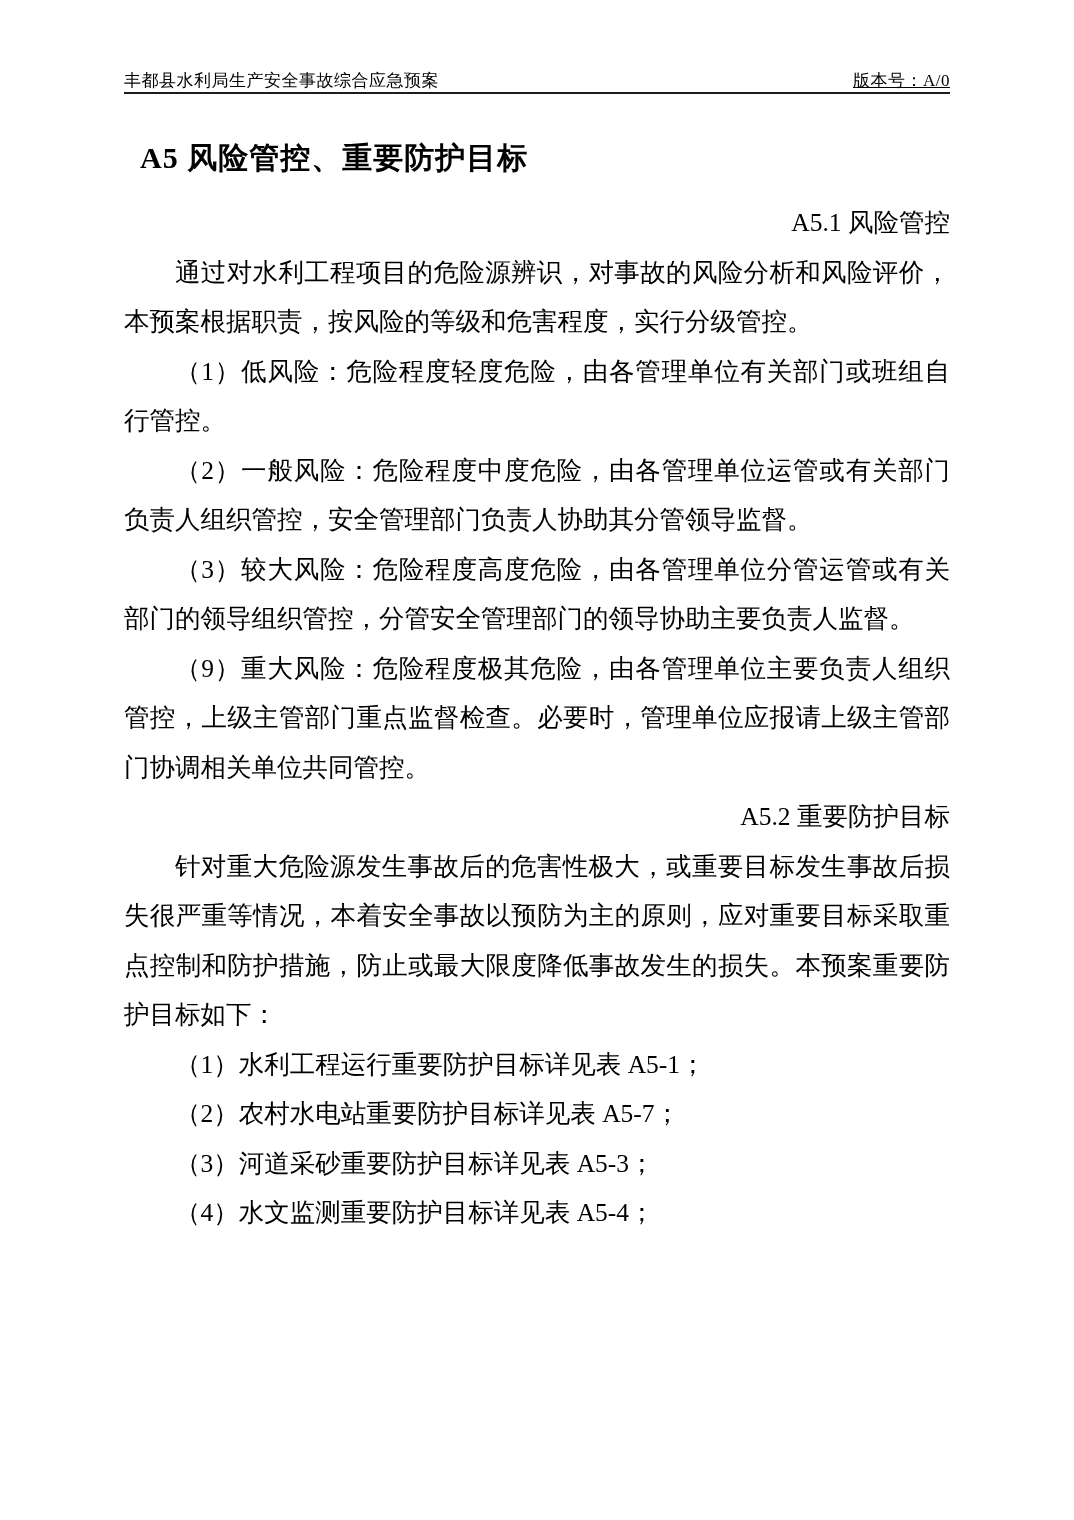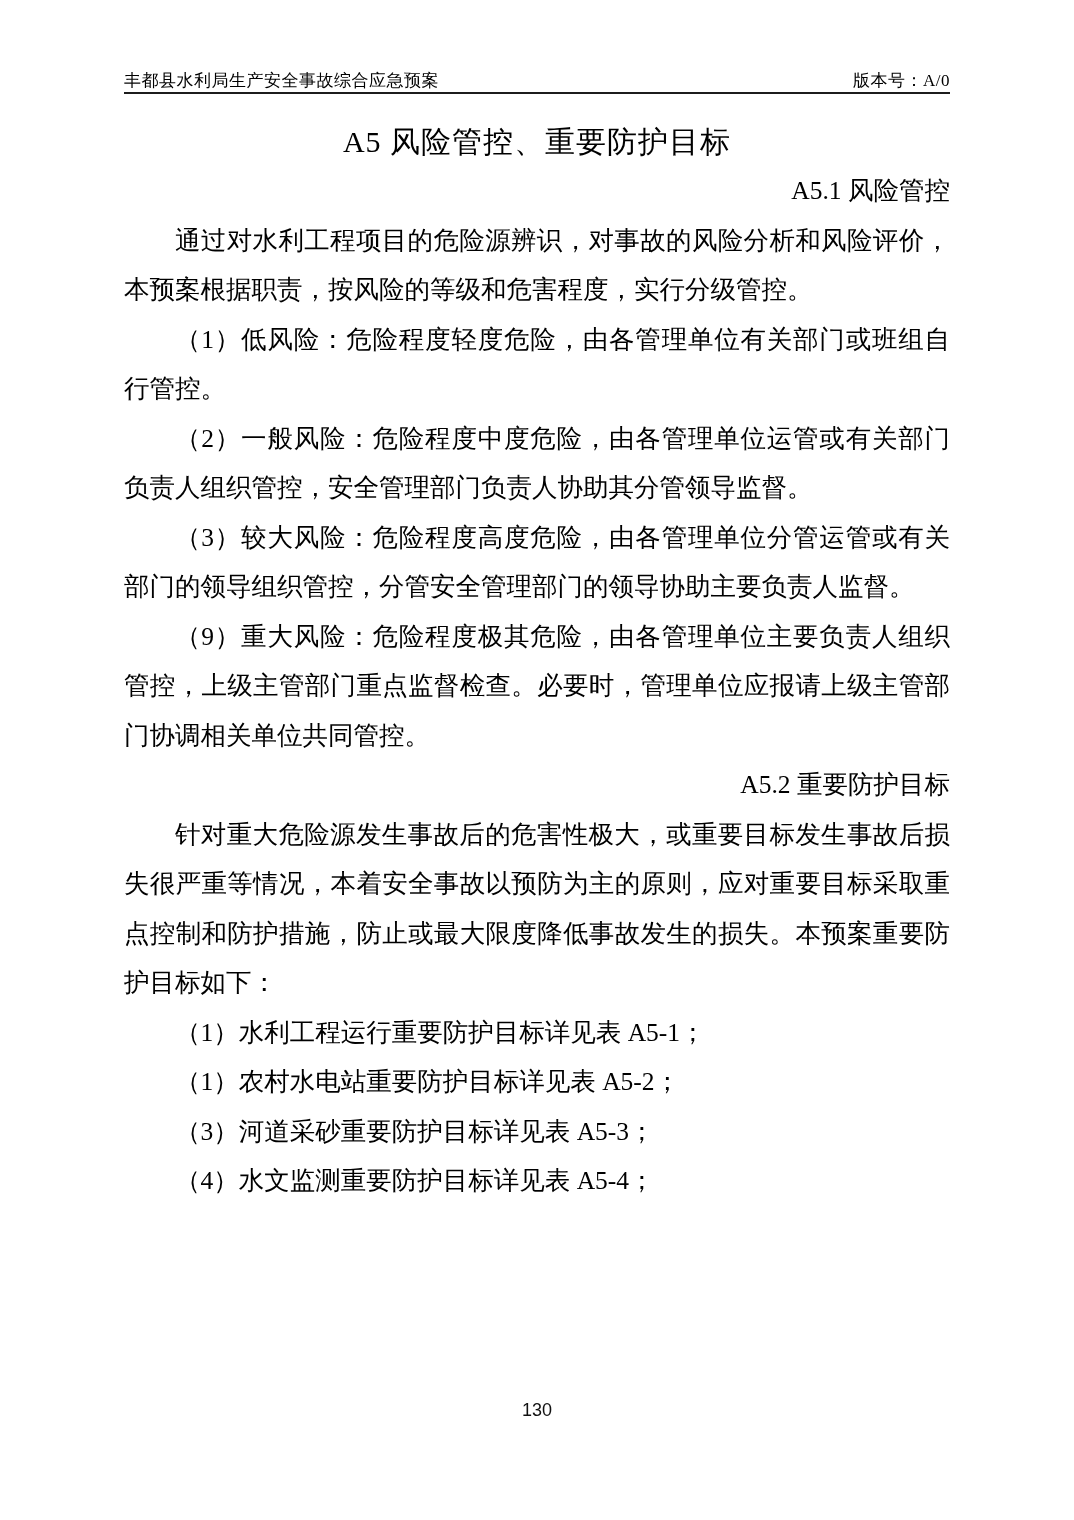--- a/index.html
+++ b/index.html
@@ -22,38 +22,38 @@
     left: 124px;
     width: 826px;
     display: flex;
     justify-content: space-between;
     align-items: flex-end;
     font-size: 17px;
     line-height: 22px;
     border-bottom: 2px solid #1c1c1c;
   }
   .header .hdr-left { letter-spacing: 0.5px; }
-  .header .hdr-right { letter-spacing: 0.5px; }
+  .header .hdr-right { letter-spacing: 0.5px; text-decoration: underline; }
   .content {
     position: absolute;
     top: 118px;
     left: 124px;
     width: 826px;
     font-size: 25.5px;
     line-height: 49.5px;
     text-align: justify;
     text-justify: inter-character;
   }
   .doc-title {
-    margin: 0;
+    margin: 16px;
     font-size: 30px;
-    font-weight: normal;
+    font-weight: bold;
     line-height: 48px;
     letter-spacing: 1px;
-    text-align: center;
+    text-align: left;
     text-indent: 0;
   }
   .content p {
     margin: 0;
     text-indent: 2em;
   }
   .content p.subheading {
     text-align: right;
   }
   .footer {
@@ -92,26 +92,23 @@
     <p>（3）较大风险：危险程度高度危险，由各管理单位分管运管或有关部门的领导组织管控，分管安全管理部门的领导协助主要负责人监督。</p>
 
     <p>（9）重大风险：危险程度极其危险，由各管理单位主要负责人组织管控，上级主管部门重点监督检查。必要时，管理单位应报请上级主管部门协调相关单位共同管控。</p>
 
     <p class="subheading">A5.2 重要防护目标</p>
 
     <p>针对重大危险源发生事故后的危害性极大，或重要目标发生事故后损失很严重等情况，本着安全事故以预防为主的原则，应对重要目标采取重点控制和防护措施，防止或最大限度降低事故发生的损失。本预案重要防护目标如下：</p>
 
     <p>（1）水利工程运行重要防护目标详见表 A5-1；</p>
 
-    <p>（1）农村水电站重要防护目标详见表 A5-2；</p>
+    <p>（2）农村水电站重要防护目标详见表 A5-7；</p>
 
     <p>（3）河道采砂重要防护目标详见表 A5-3；</p>
 
     <p>（4）水文监测重要防护目标详见表 A5-4；</p>
 
 
   </div>
 
-  <div class="footer">
-    <span>130</span>
-  </div>
 
 </div>
 
 </body></html>

